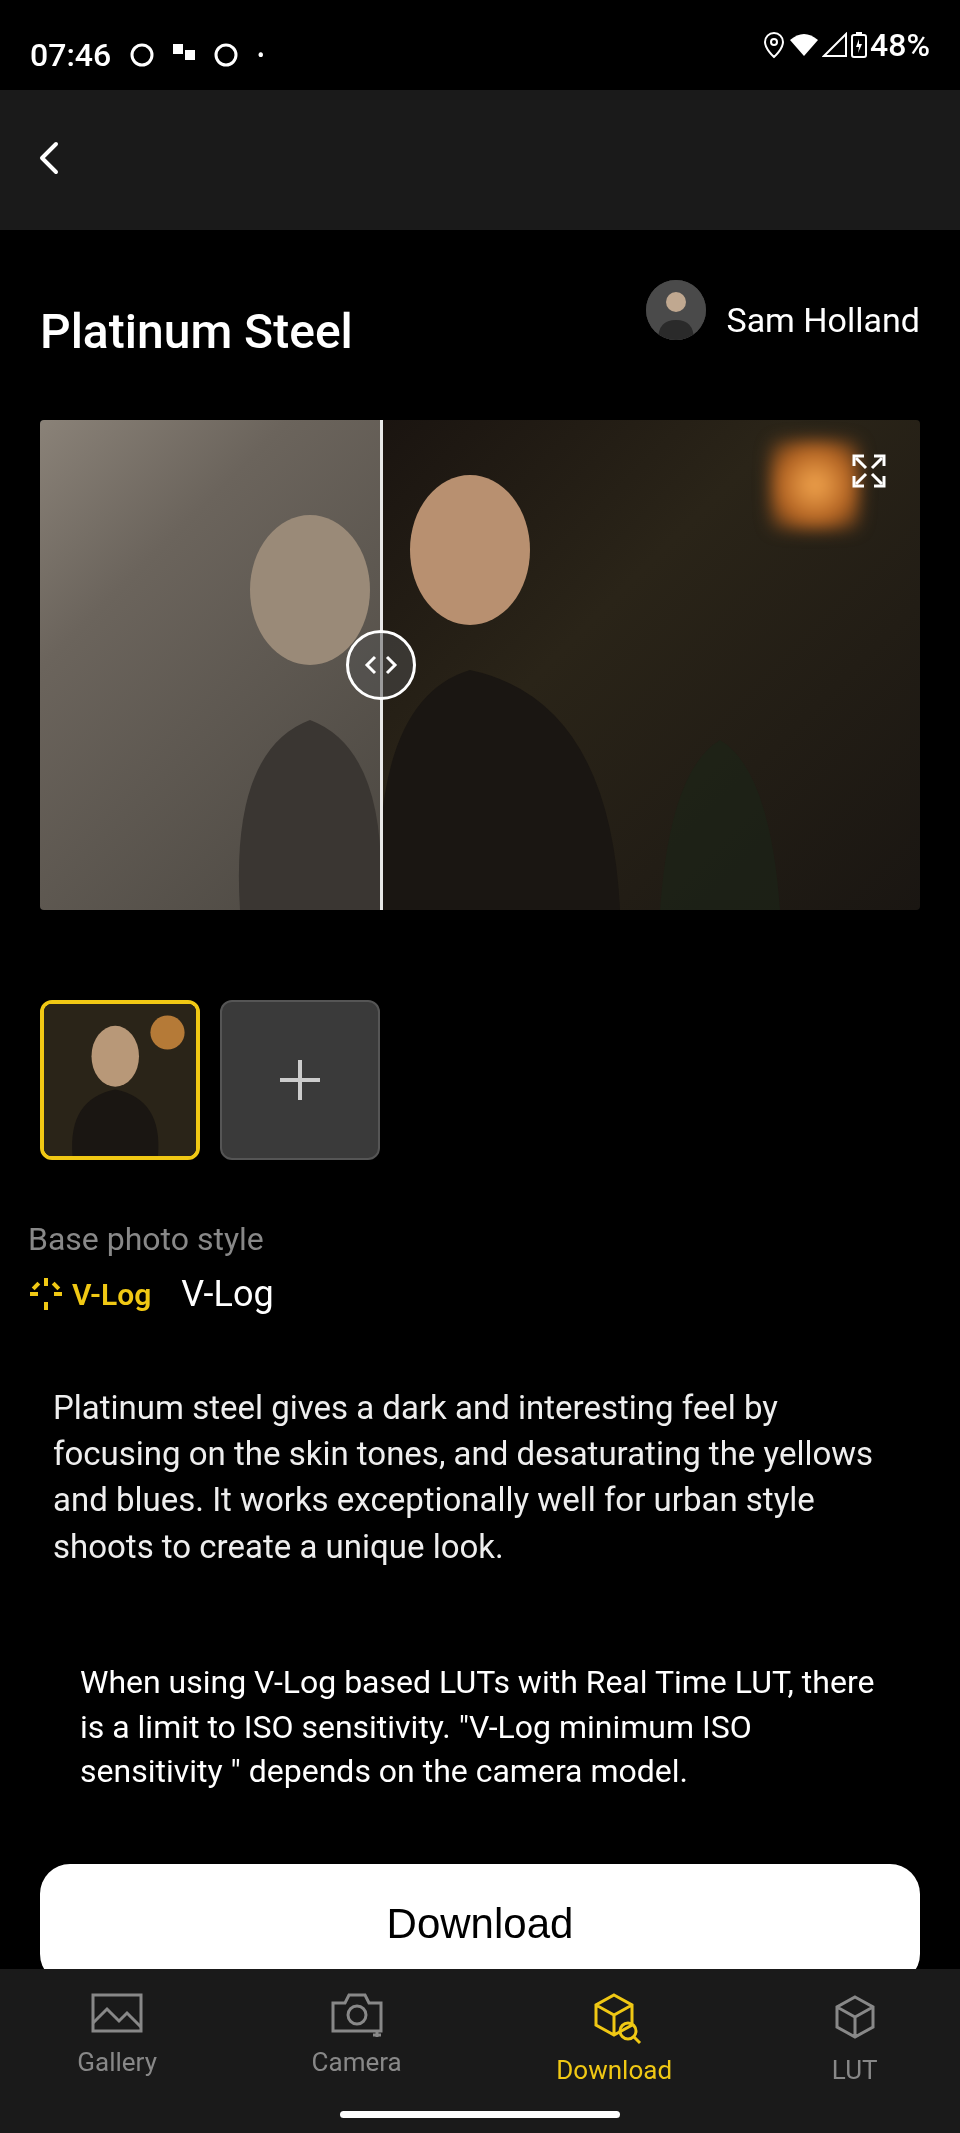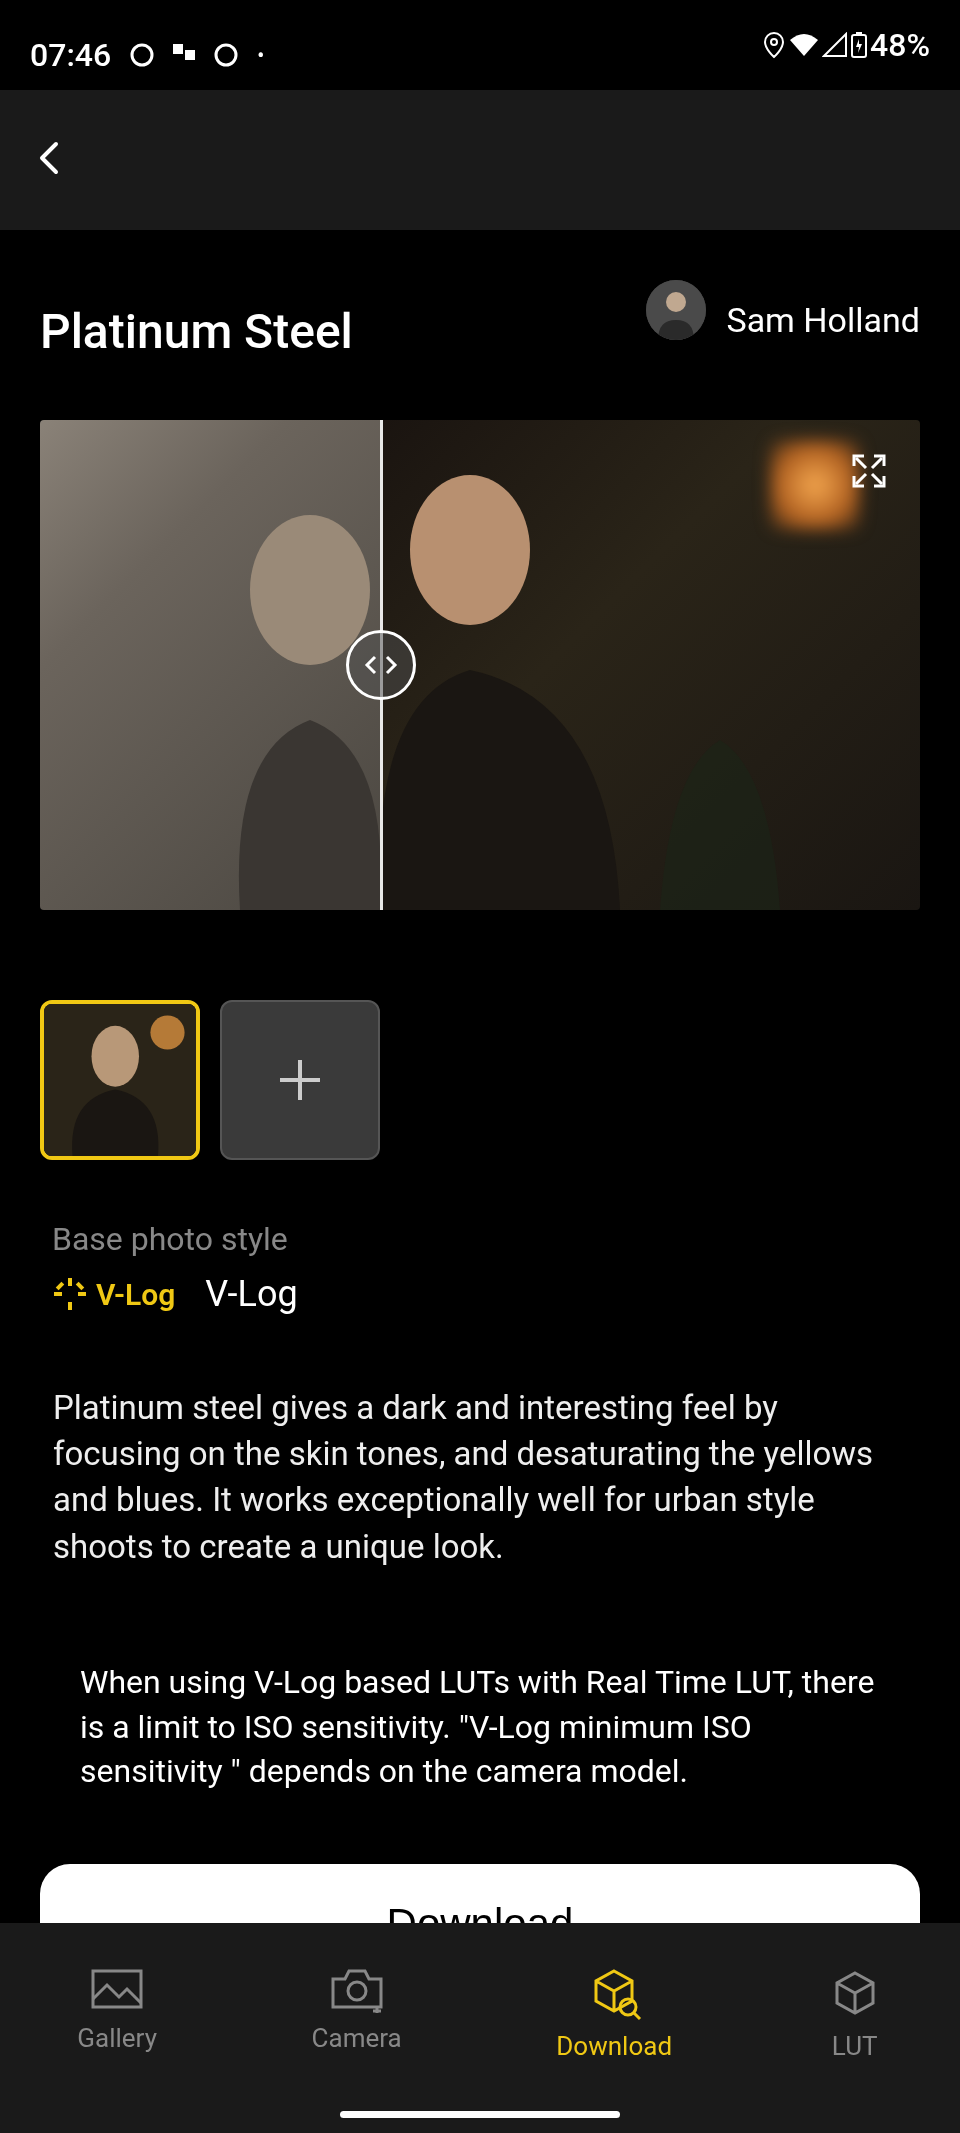--- a/index.html
+++ b/index.html
@@ -128,21 +128,21 @@
       width: 100%; height: 100%;
       background: linear-gradient(135deg, #3a3228 0%, #2a2420 100%);
       position: relative;
     }
     .thumb-add {
       background: #3a3a3a;
       border: 2px solid #555;
       display: flex; align-items: center; justify-content: center;
     }
     
-    .base-style-section { padding: 20px 52px; }
+    .base-style-section { padding: 20px 28px; }
     .base-style-label { color: #888; font-size: 32px; margin-bottom: 15px; }
     .base-style-row { display: flex; align-items: center; gap: 30px; }
     .vlog-badge {
       display: flex; align-items: center; gap: 8px;
       color: #f0c814;
     }
     .vlog-text-badge {
       font-size: 30px; font-weight: 600;
       color: #f0c814;
       text-shadow: 0 0 2px #000;
@@ -172,26 +172,26 @@
       height: 120px;
       font-size: 42px;
       font-weight: 400;
       width: calc(100% - 80px);
       cursor: pointer;
     }
     
     .bottom-nav {
       position: absolute;
       bottom: 0; left: 0; right: 0;
-      height: 210px;
+      height: 164px;
       background: #1a1a1a;
       display: flex;
       justify-content: space-around;
       align-items: flex-start;
-      padding-top: 42px;
+      padding-top: 20px;
     }
     .nav-item {
       display: flex;
       flex-direction: column;
       align-items: center;
       gap: 10px;
       color: #888;
       cursor: pointer;
     }
     .nav-item.active { color: #f0c814; }

